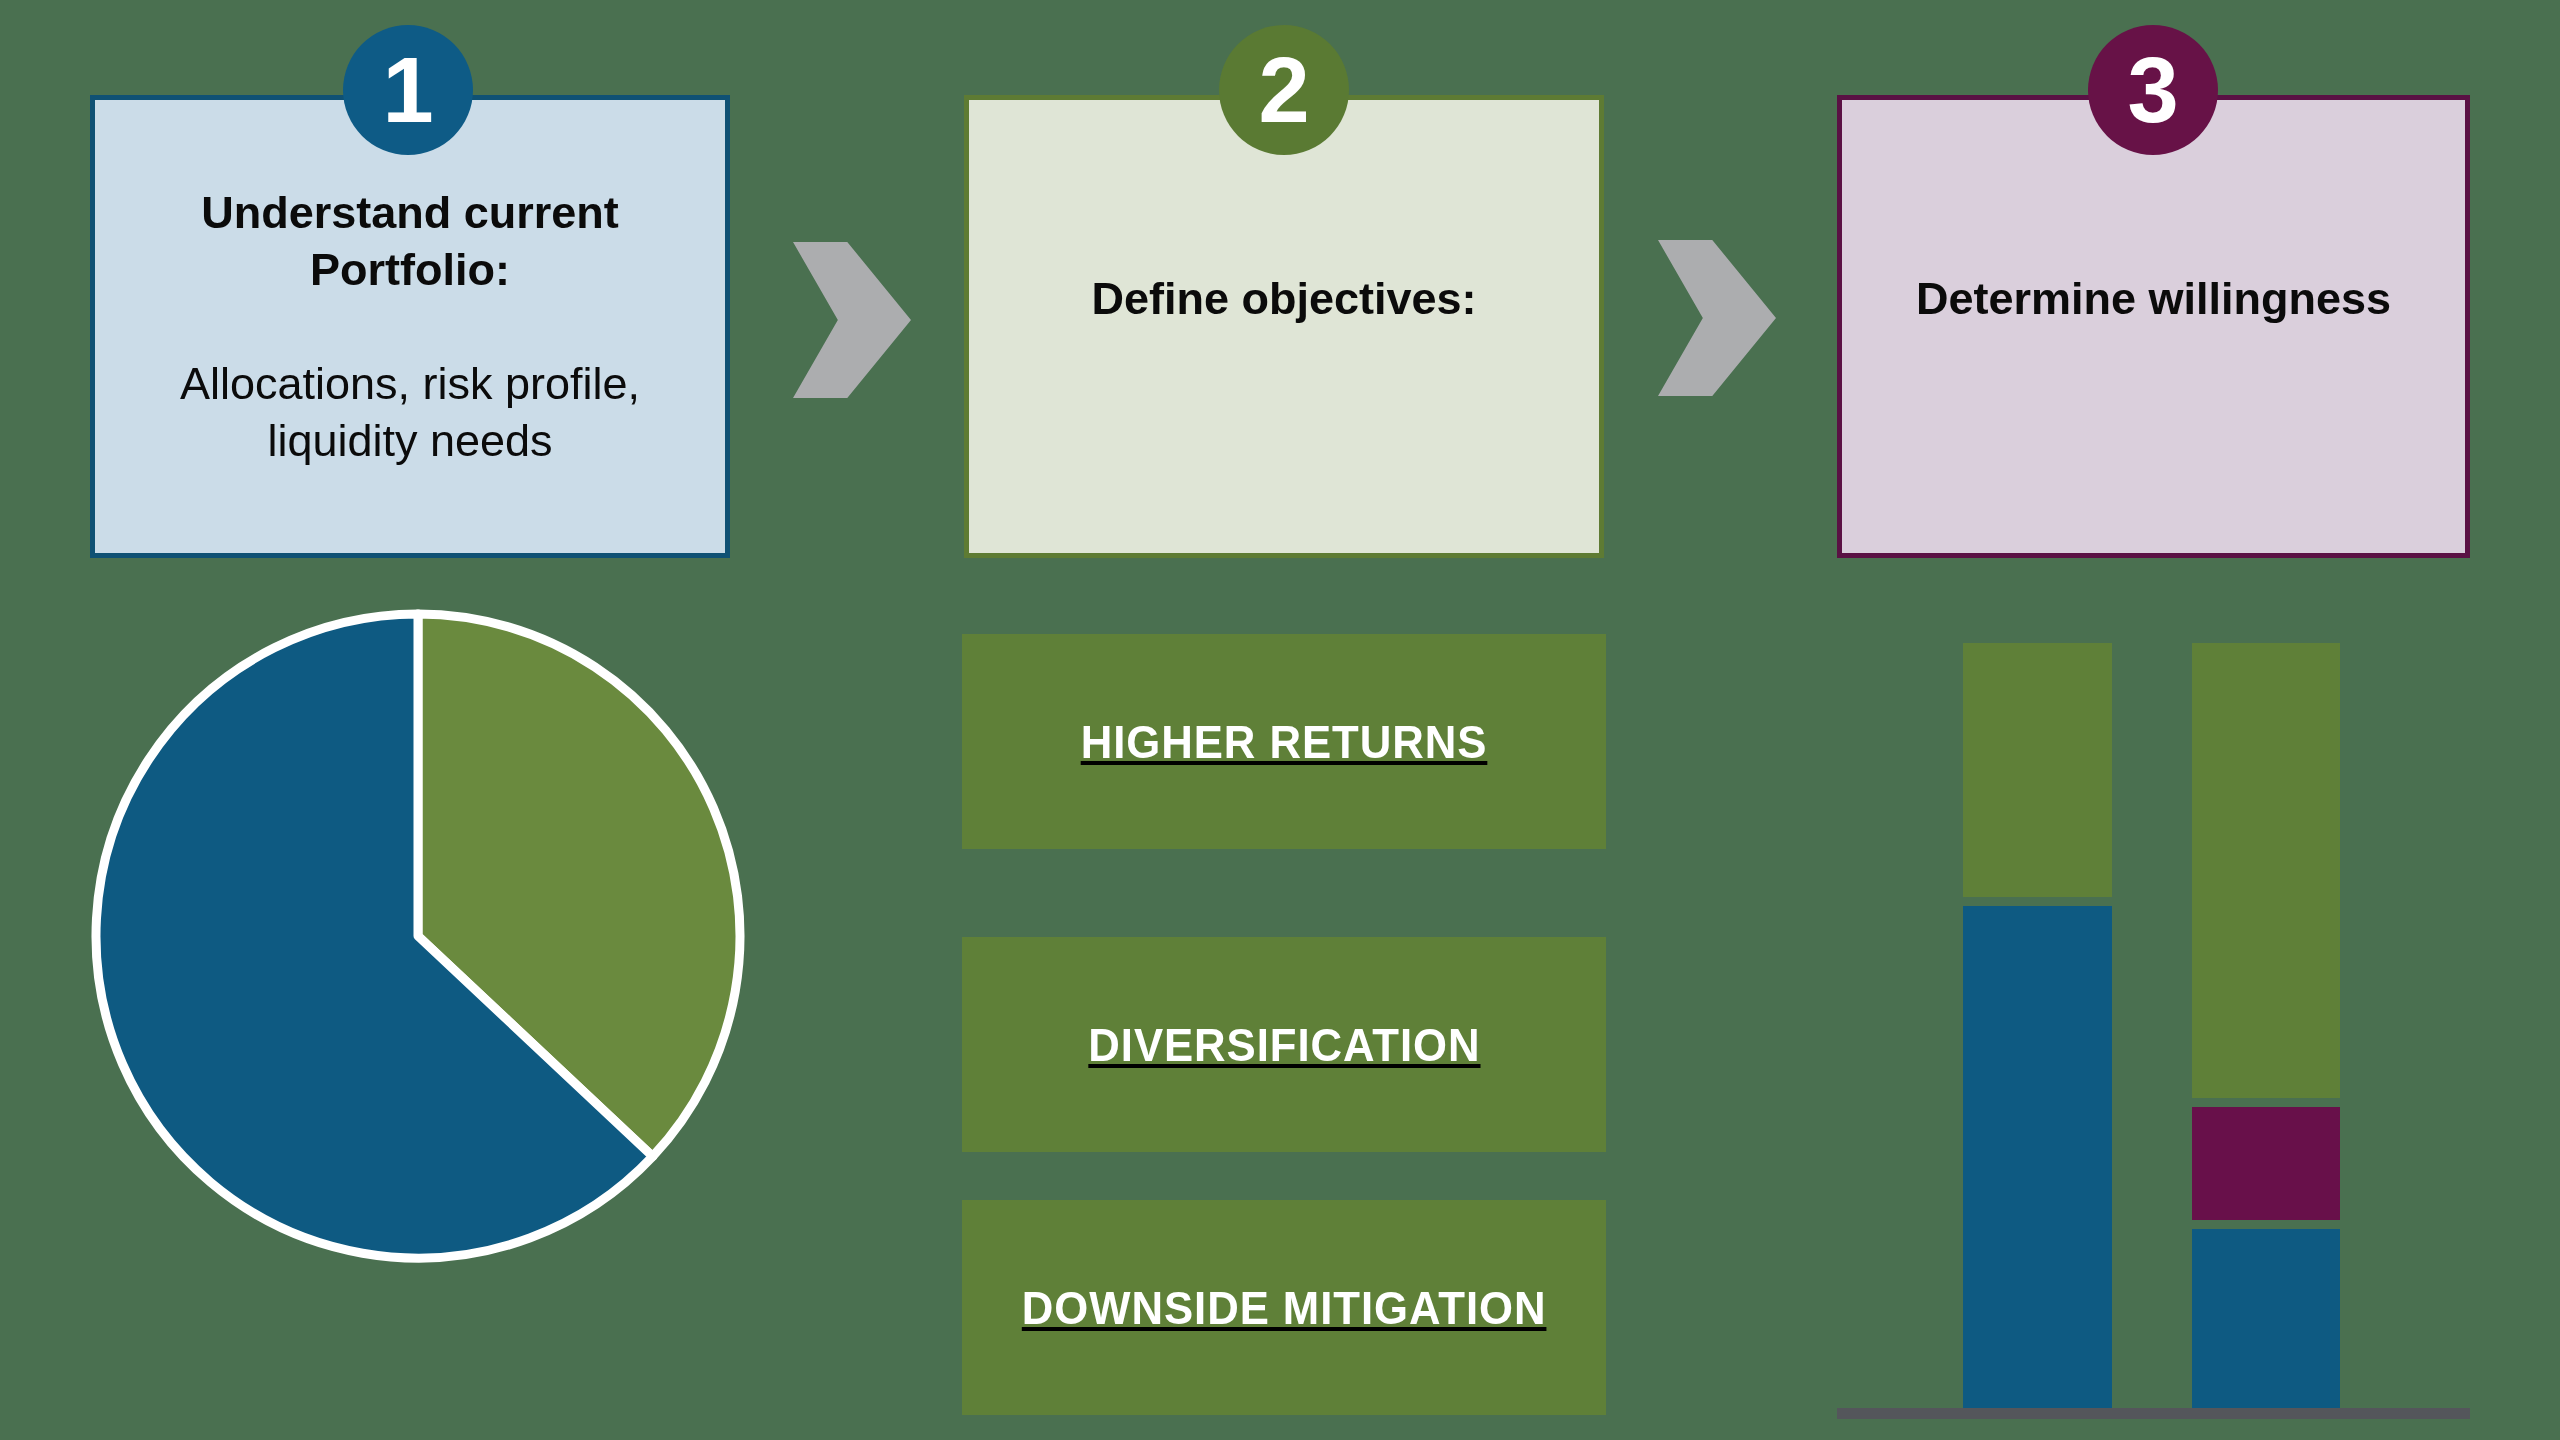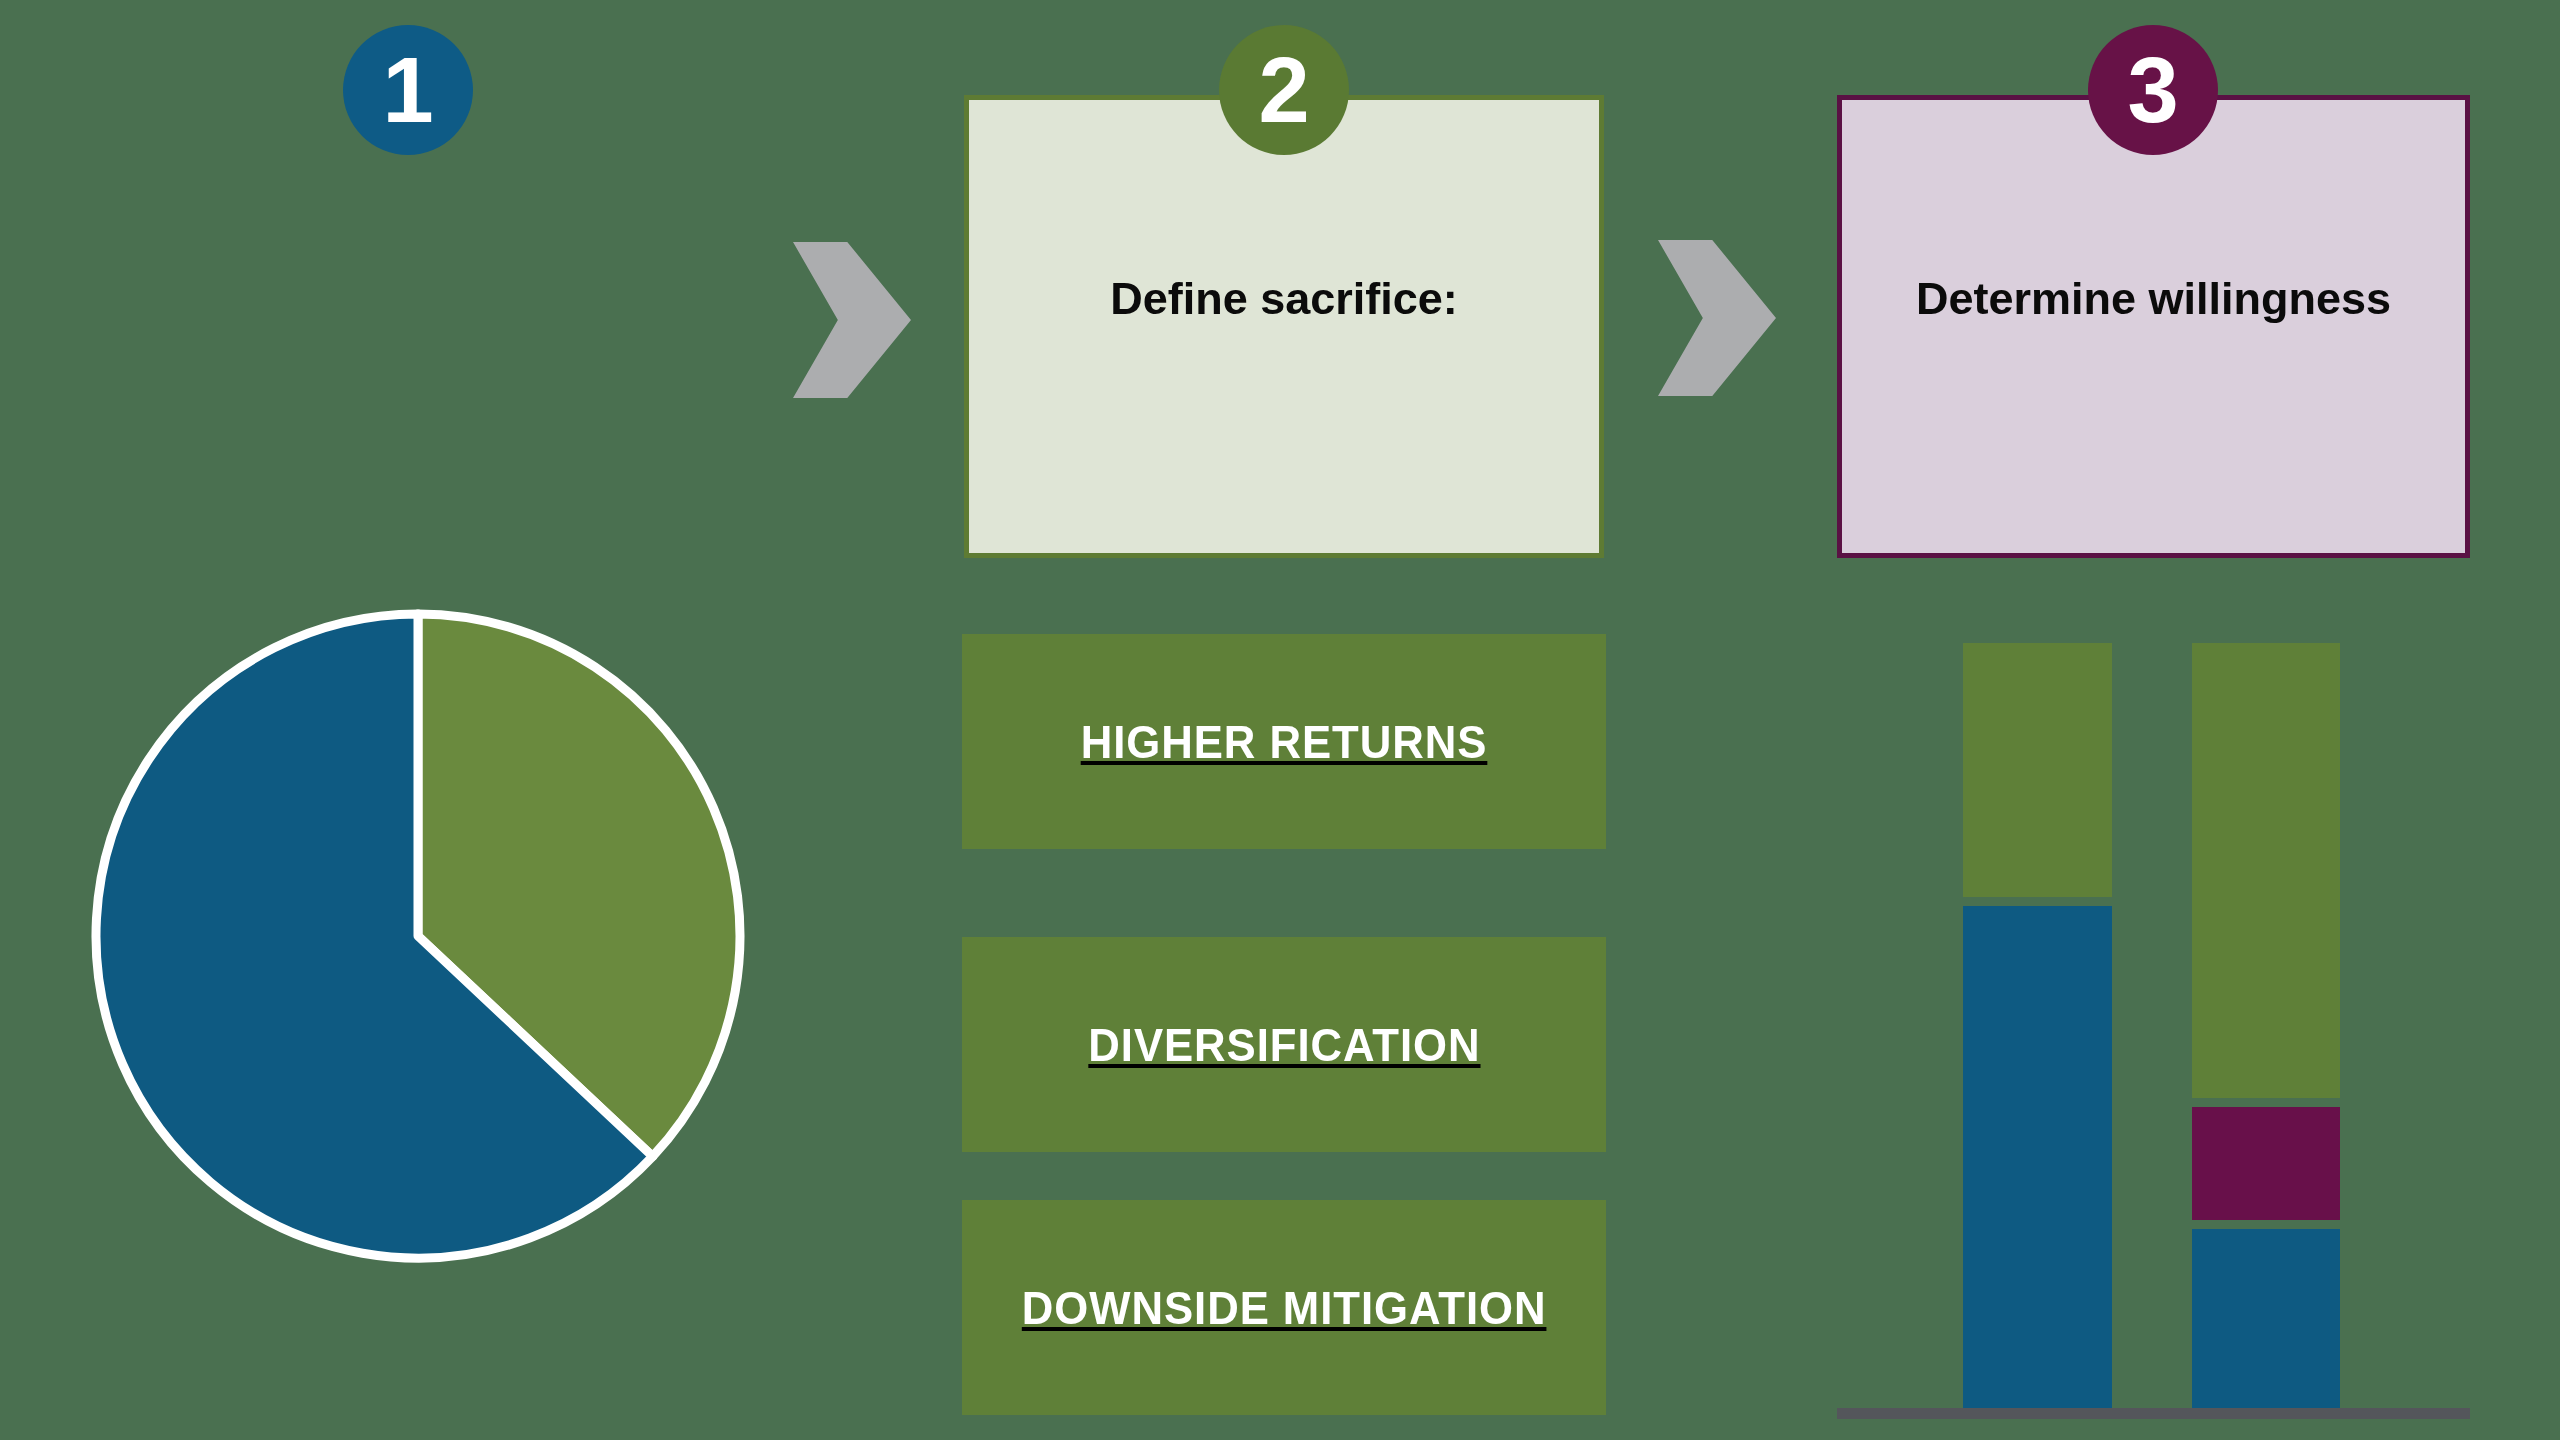--- a/index.html
+++ b/index.html
@@ -54,22 +54,29 @@
   #baseline{
     position:absolute;left:1837px;top:1408px;width:633px;height:11px;
     background:var(--c-baseline_gray);
   }
 </style>
 </head>
 <body>
 
 <div id="canvas">
 
+  <div class="card" id="card-1">
+    <div class="card-text"><span class="card-title">Understand current
+Portfolio:</span><br>
+      <span class="card-body">Allocations, risk profile,
+liquidity needs</span>
+    </div>
+  </div>
   <div class="card" id="card-2">
-    <div class="card-text"><span class="card-title">Define sacrifice:</span><br>
+    <div class="card-text"><span class="card-title">Define objectives:</span><br>
     </div>
   </div>
   <div class="card" id="card-3">
     <div class="card-text"><span class="card-title">Determine willingness</span><br>
     </div>
   </div>
 
   <div class="badge" id="badge-1">
     <span>1</span>
   </div>

